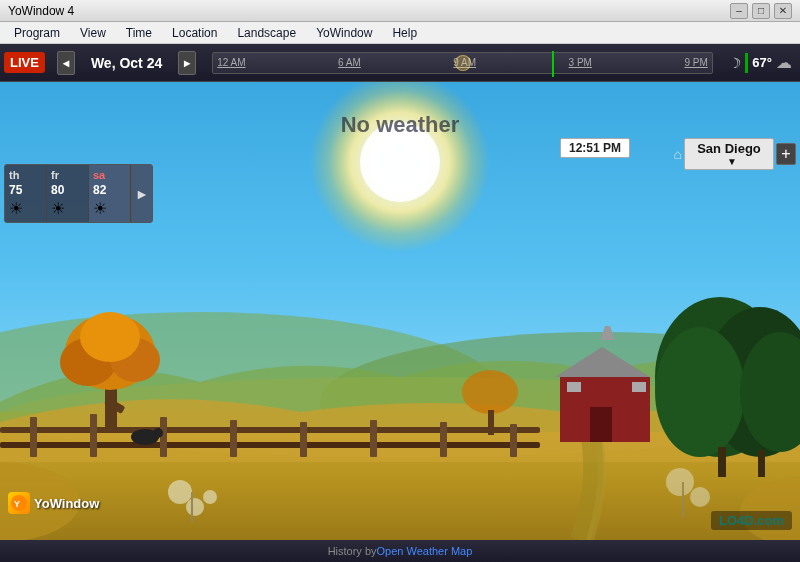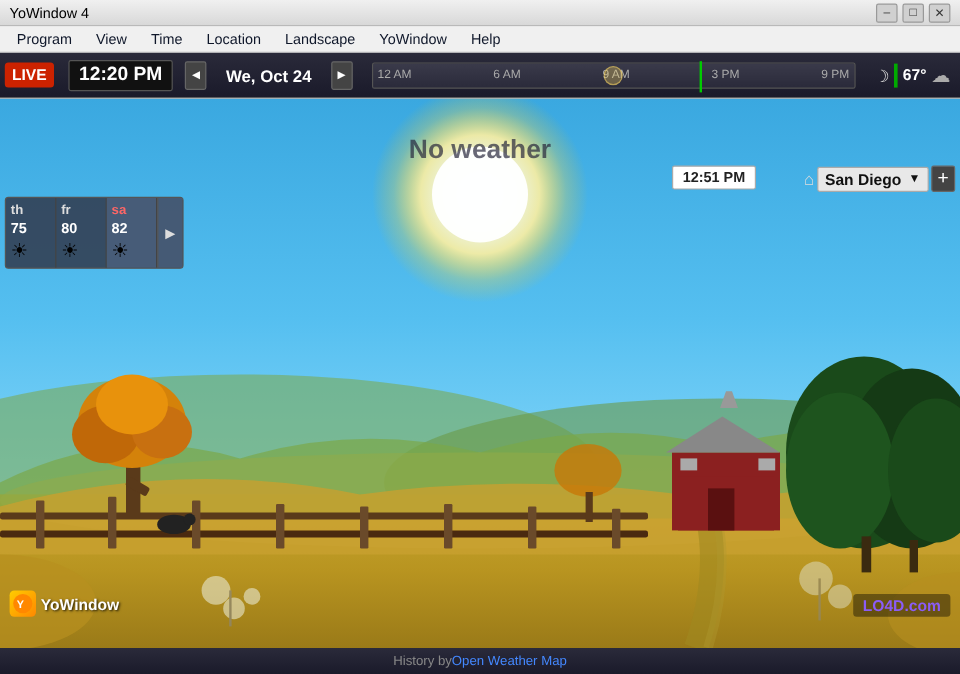--- a/index.html
+++ b/index.html
@@ -96,20 +96,21 @@
       display: flex;
       align-items: center;
     }
     .timeline-labels {
       display: flex;
       width: 100%;
       padding: 0 4px;
       justify-content: space-between;
       color: #aaa;
       font-size: 10px;
+      text-decoration: underline;
     }
     .timeline-cursor {
       position: absolute;
       width: 2px;
       height: 26px;
       background: #00cc00;
       top: -2px;
     }
 
     
@@ -195,20 +196,21 @@
       background: #e8e8e8;
       border: 1px solid #aaa;
       border-radius: 2px;
       padding: 2px 6px;
       font-size: 13px;
       font-weight: bold;
       color: #111;
       min-width: 90px;
       display: flex; align-items: center; justify-content: space-between;
       cursor: pointer;
+      flex-direction: column;
     }
     .location-add {
       background: #444;
       color: #fff;
       border: 1px solid #666;
       border-radius: 2px;
       width: 20px; height: 22px;
       display: flex; align-items: center; justify-content: center;
       font-size: 16px;
       cursor: pointer;
@@ -271,24 +273,24 @@
     .logo-text {
       color: #fff;
       font-size: 13px;
       font-weight: bold;
       text-shadow: 1px 1px 2px rgba(0,0,0,0.8);
     }
 
     
     .lo4d-logo {
       position: absolute;
-      bottom: 26px;
+      bottom: 10px;
       right: 8px;
       background: rgba(0,0,0,0.4);
-      color: #8b5cf6;
+      color: #0f766e;
       font-size: 13px;
       font-weight: bold;
       padding: 2px 8px;
       border-radius: 3px;
       z-index: 20;
     }
 
     
     #scene-svg {
       position: absolute;
@@ -313,21 +315,20 @@
   <div class="menu-item">View</div>
   <div class="menu-item">Time</div>
   <div class="menu-item">Location</div>
   <div class="menu-item">Landscape</div>
   <div class="menu-item">YoWindow</div>
   <div class="menu-item">Help</div>
 </div>
 
 <div id="toolbar">
   <span class="live-badge">LIVE</span>
-  <span class="time-display">12:20 PM</span>
   <div class="nav-btn">◄</div>
   <span class="date-display">We, Oct 24</span>
   <div class="nav-btn">►</div>
 
   <div class="timeline-bg" style="flex:1; margin: 0 8px; position:relative;">
     <div class="timeline-labels">
       <span>12 AM</span>
       <span>6 AM</span>
       <span>9 AM</span>
       <span>3 PM</span>

